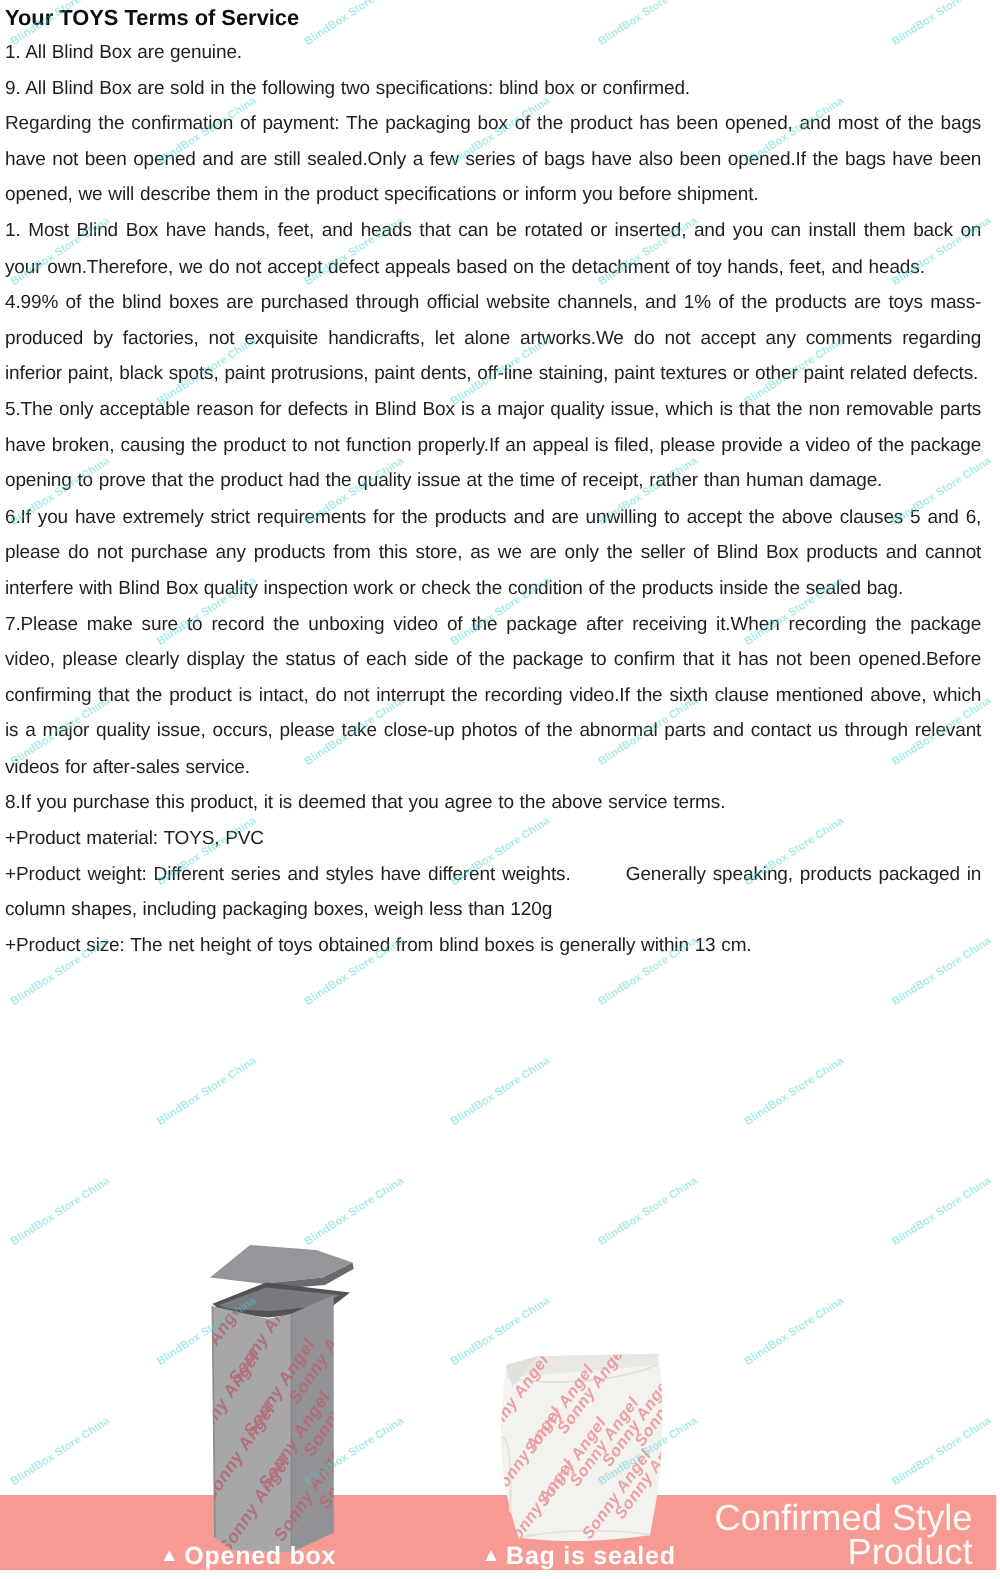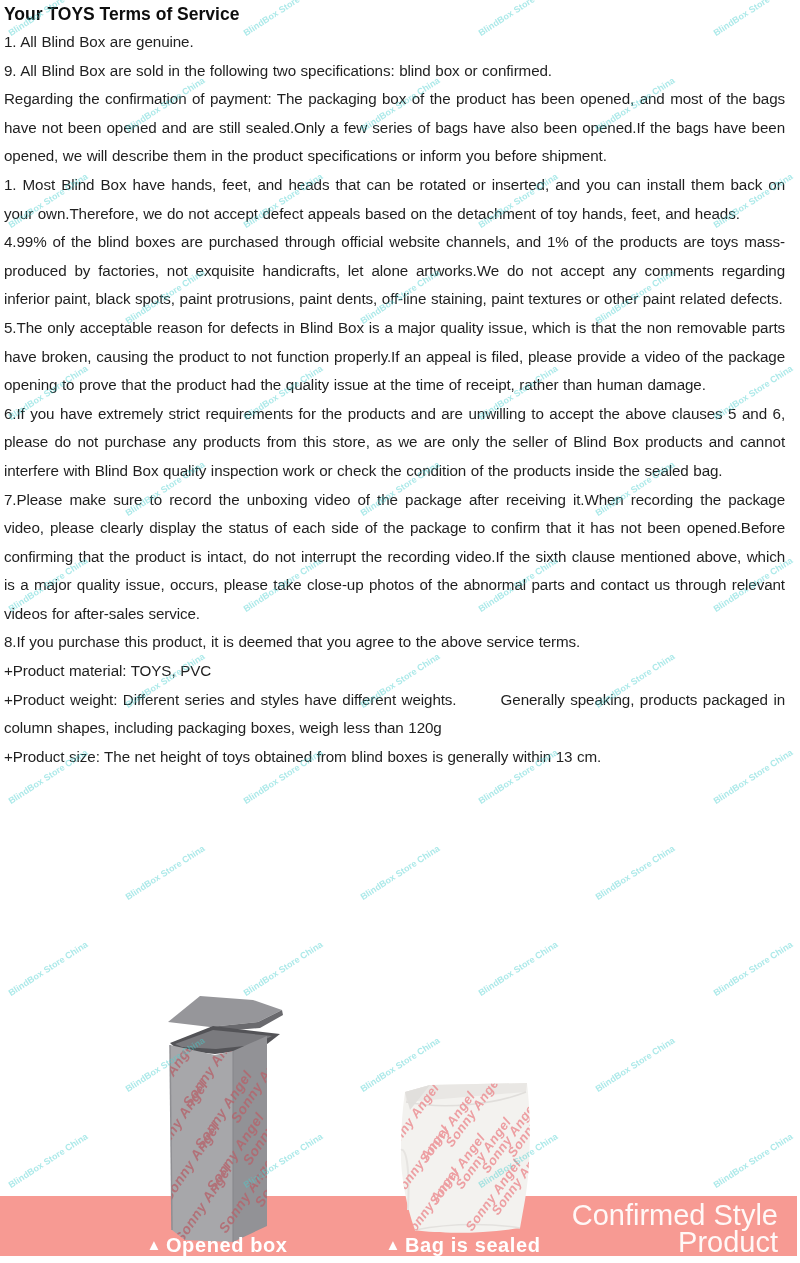--- a/index.html
+++ b/index.html
@@ -20,21 +20,21 @@
     position:absolute; white-space:nowrap; font-size:9px; font-weight:700;
     color:#49cfcf; opacity:0.45; transform:rotate(-33deg); transform-origin:left bottom;
   }
   
   .figure { position:absolute; left:0; top:985px; width:800px; height:278px; }
   .band { position:absolute; left:0; top:211px; width:797px; height:60px; background:#f79a93; }
   .box-svg { position:absolute; left:150px; top:3px; }
   .bag-svg { position:absolute; left:396px; top:91px; }
   .caption { position:absolute; color:#ffffff; font-size:20px; font-weight:600; letter-spacing:0.6px; z-index:4; }
   .caption .tri { font-size:15px; margin-right:4px; position:relative; top:-2px; }
-  .caption-box { left:128px; top:249px; width:178px; text-align:center; }
+  .caption-box { left:128px; top:249px; width:178px; text-align:left; }
   .caption-bag { left:382px; top:249px; width:162px; text-align:center; }
   .banner-text {
     position:absolute; right:22px; top:217px; text-align:right;
     font-size:29px; line-height:27px; font-weight:500; color:rgba(255,253,252,0.95); z-index:4;
   }
   .brand-text { font-family:"Liberation Sans", sans-serif; font-style:italic; font-weight:bold; letter-spacing:0.5px; }
 </style>
 </head>
 <body>
 

